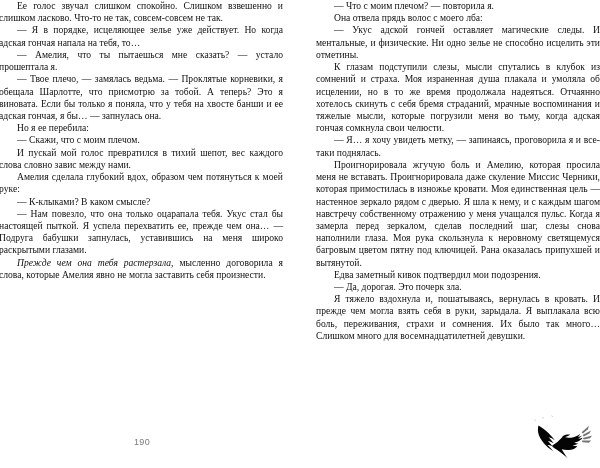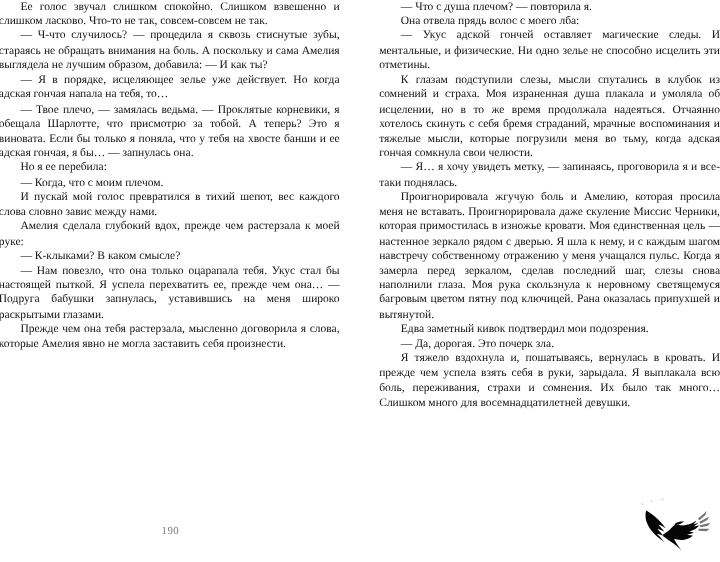--- a/index.html
+++ b/index.html
@@ -34,30 +34,30 @@
   }
   #col-left  { left: -1px;  }
   #col-right { left: 316px; width: 284px; }
 
   .column p {
     margin: 0;
     text-indent: 18px;
     hyphens: manual;
   }
   .column p.ital-lead { }
-  .column p .ital { }
+  .column p .ital { font-style: italic; }
 
   
   #folio {
     position: absolute;
     left: 0;
     top: 437px;
     width: 284px;
     text-align: center;
-    font-family: Liberation Serif, serif;
+    font-family: Liberation Sans, sans-serif;
     font-size: 9px;
     color: #7a7a7a;
     letter-spacing: 0.4px;
   }
 
   
   #raven {
     position: absolute;
     left: 524px;
     top: 414px;
@@ -66,42 +66,42 @@
   }
   #raven svg { display: block; }
 </style>
 </head>
 <body>
 
 <div id="page">
 
   <div class="column" id="col-left">
     <p>Ее голос звучал слишком спокойно. Слишком взвешенно и слишком ласково. Что-то не так, совсем-совсем не так.</p>
-    <p>— Ч-что случилось? — процедила я сквозь стиснутые зубы, стараясь не обращать внимания на боль. А поскольку и сама Амелия выглядела не лучшим образом, добавила: — И как ты?</p>
     <p>— Я в порядке, исцеляющее зелье уже действует. Но когда адская гончая напала на тебя, то…</p>
+    <p>— Амелия, что ты пытаешься мне сказать? — устало прошептала я.</p>
     <p>— Твое плечо, — замялась ведьма. — Проклятые корневики, я обещала Шарлотте, что присмотрю за тобой. А теперь? Это я виновата. Если бы только я поняла, что у тебя на хвосте банши и ее адская гончая, я бы… — запнулась она.</p>
     <p>Но я ее перебила:</p>
-    <p>— Когда, что с моим плечом.</p>
+    <p>— Скажи, что с моим плечом.</p>
     <p>И пускай мой голос превратился в тихий шепот, вес каждого слова словно завис между нами.</p>
-    <p>Амелия сделала глубокий вдох, прежде чем растерзала к моей руке:</p>
+    <p>Амелия сделала глубокий вдох, образом чем потянуться к моей руке:</p>
     <p>— К-клыками? В каком смысле?</p>
     <p>— Нам повезло, что она только оцарапала тебя. Укус стал бы настоящей пыткой. Я успела перехватить ее, прежде чем она… — Подруга бабушки запнулась, уставившись на меня широко раскрытыми глазами.</p>
     <p class="ital-lead"><span class="ital">Прежде чем она тебя растерзала,</span><span> мысленно договорила я слова, которые Амелия явно не могла заставить себя произнести.</span></p>
   </div>
 
   <div class="column" id="col-right">
-    <p>— Что с душа плечом? — повторила я.</p>
+    <p>— Что с моим плечом? — повторила я.</p>
     <p>Она отвела прядь волос с моего лба:</p>
     <p>— Укус адской гончей оставляет магические следы. И ментальные, и физические. Ни одно зелье не способно исцелить эти отметины.</p>
     <p>К глазам подступили слезы, мысли спутались в клубок из сомнений и страха. Моя израненная душа плакала и умоляла об исцелении, но в то же время продолжала надеяться. Отчаянно хотелось скинуть с себя бремя страданий, мрачные воспоминания и тяжелые мысли, которые погрузили меня во тьму, когда адская гончая сомкнула свои челюсти.</p>
     <p>— Я… я хочу увидеть метку, — запинаясь, проговорила я и все-таки поднялась.</p>
     <p>Проигнорировала жгучую боль и Амелию, которая просила меня не вставать. Проигнорировала даже скуление Миссис Черники, которая примостилась в изножье кровати. Моя единственная цель — настенное зеркало рядом с дверью. Я шла к нему, и с каждым шагом навстречу собственному отражению у меня учащался пульс. Когда я замерла перед зеркалом, сделав последний шаг, слезы снова наполнили глаза. Моя рука скользнула к неровному светящемуся багровым цветом пятну под ключицей. Рана оказалась припухшей и вытянутой.</p>
     <p>Едва заметный кивок подтвердил мои подозрения.</p>
     <p>— Да, дорогая. Это почерк зла.</p>
-    <p>Я тяжело вздохнула и, пошатываясь, вернулась в кровать. И прежде чем успела взять себя в руки, зарыдала. Я выплакала всю боль, переживания, страхи и сомнения. Их было так много… Слишком много для восемнадцатилетней девушки.</p>
+    <p>Я тяжело вздохнула и, пошатываясь, вернулась в кровать. И прежде чем могла взять себя в руки, зарыдала. Я выплакала всю боль, переживания, страхи и сомнения. Их было так много… Слишком много для восемнадцатилетней девушки.</p>
   </div>
 
   <div id="folio">190</div>
 
   <div id="raven">
     <svg viewBox="0 0 72 50" width="72" height="50" xmlns="http://www.w3.org/2000/svg" aria-hidden="true">
       <g fill="#050505">
 
         <path d="M14.5 11.5 C17.5 13.2 21.2 15.8 24.4 18.9 C27.0 21.4 29.2 24.0 30.8 26.2 C29.0 24.8 26.6 23.6 24.6 23.2 C26.4 25.0 28.3 27.2 29.6 29.2 C27.7 28.0 25.6 27.1 23.9 26.9 C25.7 28.7 27.3 30.6 28.4 32.3 C26.6 31.4 24.9 30.9 23.5 30.9 C26.0 33.2 28.2 35.6 29.6 37.6 L24.0 33.4 C21.3 31.1 18.6 28.1 16.8 25.1 C15.2 22.4 14.2 19.6 14.0 17.2 C13.9 14.9 14.0 12.9 14.5 11.5 Z"></path>
 

